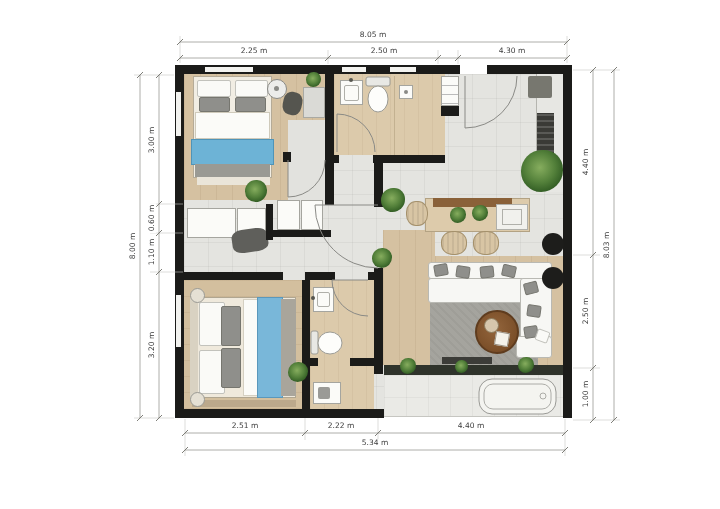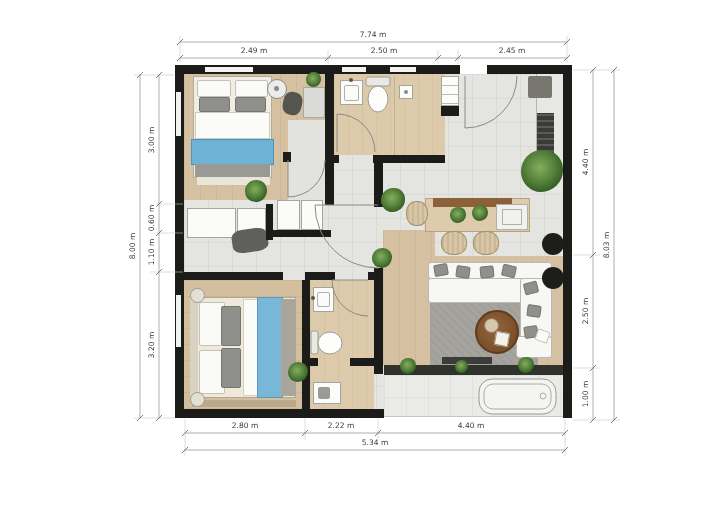--- a/index.html
+++ b/index.html
@@ -208,34 +208,34 @@
   <div class="plant" style="left:521px;top:150px;width:42px;height:42px;z-index:25"></div>
   <div class="plant" style="left:450px;top:207px;width:16px;height:16px;z-index:25"></div>
   <div class="plant" style="left:472px;top:205px;width:16px;height:16px;z-index:25"></div>
   <div class="plant" style="left:381px;top:188px;width:24px;height:24px;z-index:25"></div>
   <div class="plant" style="left:372px;top:248px;width:20px;height:20px;z-index:25"></div>
   <div class="plant" style="left:288px;top:362px;width:20px;height:20px;z-index:25"></div>
   <div class="plant" style="left:400px;top:358px;width:16px;height:16px;z-index:25"></div>
   <div class="plant" style="left:455px;top:360px;width:13px;height:13px;z-index:25"></div>
   <div class="plant" style="left:518px;top:357px;width:16px;height:16px;z-index:25"></div>
 
-  <div class="dim" style="left:373px;top:35px">7.74 m</div>
-  <div class="dim" style="left:254px;top:51px">2.49 m</div>
+  <div class="dim" style="left:373px;top:35px">8.05 m</div>
+  <div class="dim" style="left:254px;top:51px">2.25 m</div>
   <div class="dim" style="left:384px;top:51px">2.50 m</div>
-  <div class="dim" style="left:512px;top:51px">2.45 m</div>
+  <div class="dim" style="left:512px;top:51px">4.30 m</div>
 
   <div class="dim v" style="left:133px;top:246px">8.00 m</div>
   <div class="dim v" style="left:152px;top:140px">3.00 m</div>
   <div class="dim v" style="left:152px;top:218px">0.60 m</div>
   <div class="dim v" style="left:152px;top:252px">1.10 m</div>
   <div class="dim v" style="left:152px;top:345px">3.20 m</div>
 
   <div class="dim v" style="left:586px;top:162px">4.40 m</div>
   <div class="dim v" style="left:586px;top:311px">2.50 m</div>
   <div class="dim v" style="left:586px;top:394px">1.00 m</div>
   <div class="dim v" style="left:607px;top:245px">8.03 m</div>
 
-  <div class="dim" style="left:245px;top:426px">2.80 m</div>
+  <div class="dim" style="left:245px;top:426px">2.51 m</div>
   <div class="dim" style="left:341px;top:426px">2.22 m</div>
   <div class="dim" style="left:471px;top:426px">4.40 m</div>
   <div class="dim" style="left:375px;top:443px">5.34 m</div>
 
 </div>
 
 </body></html>

